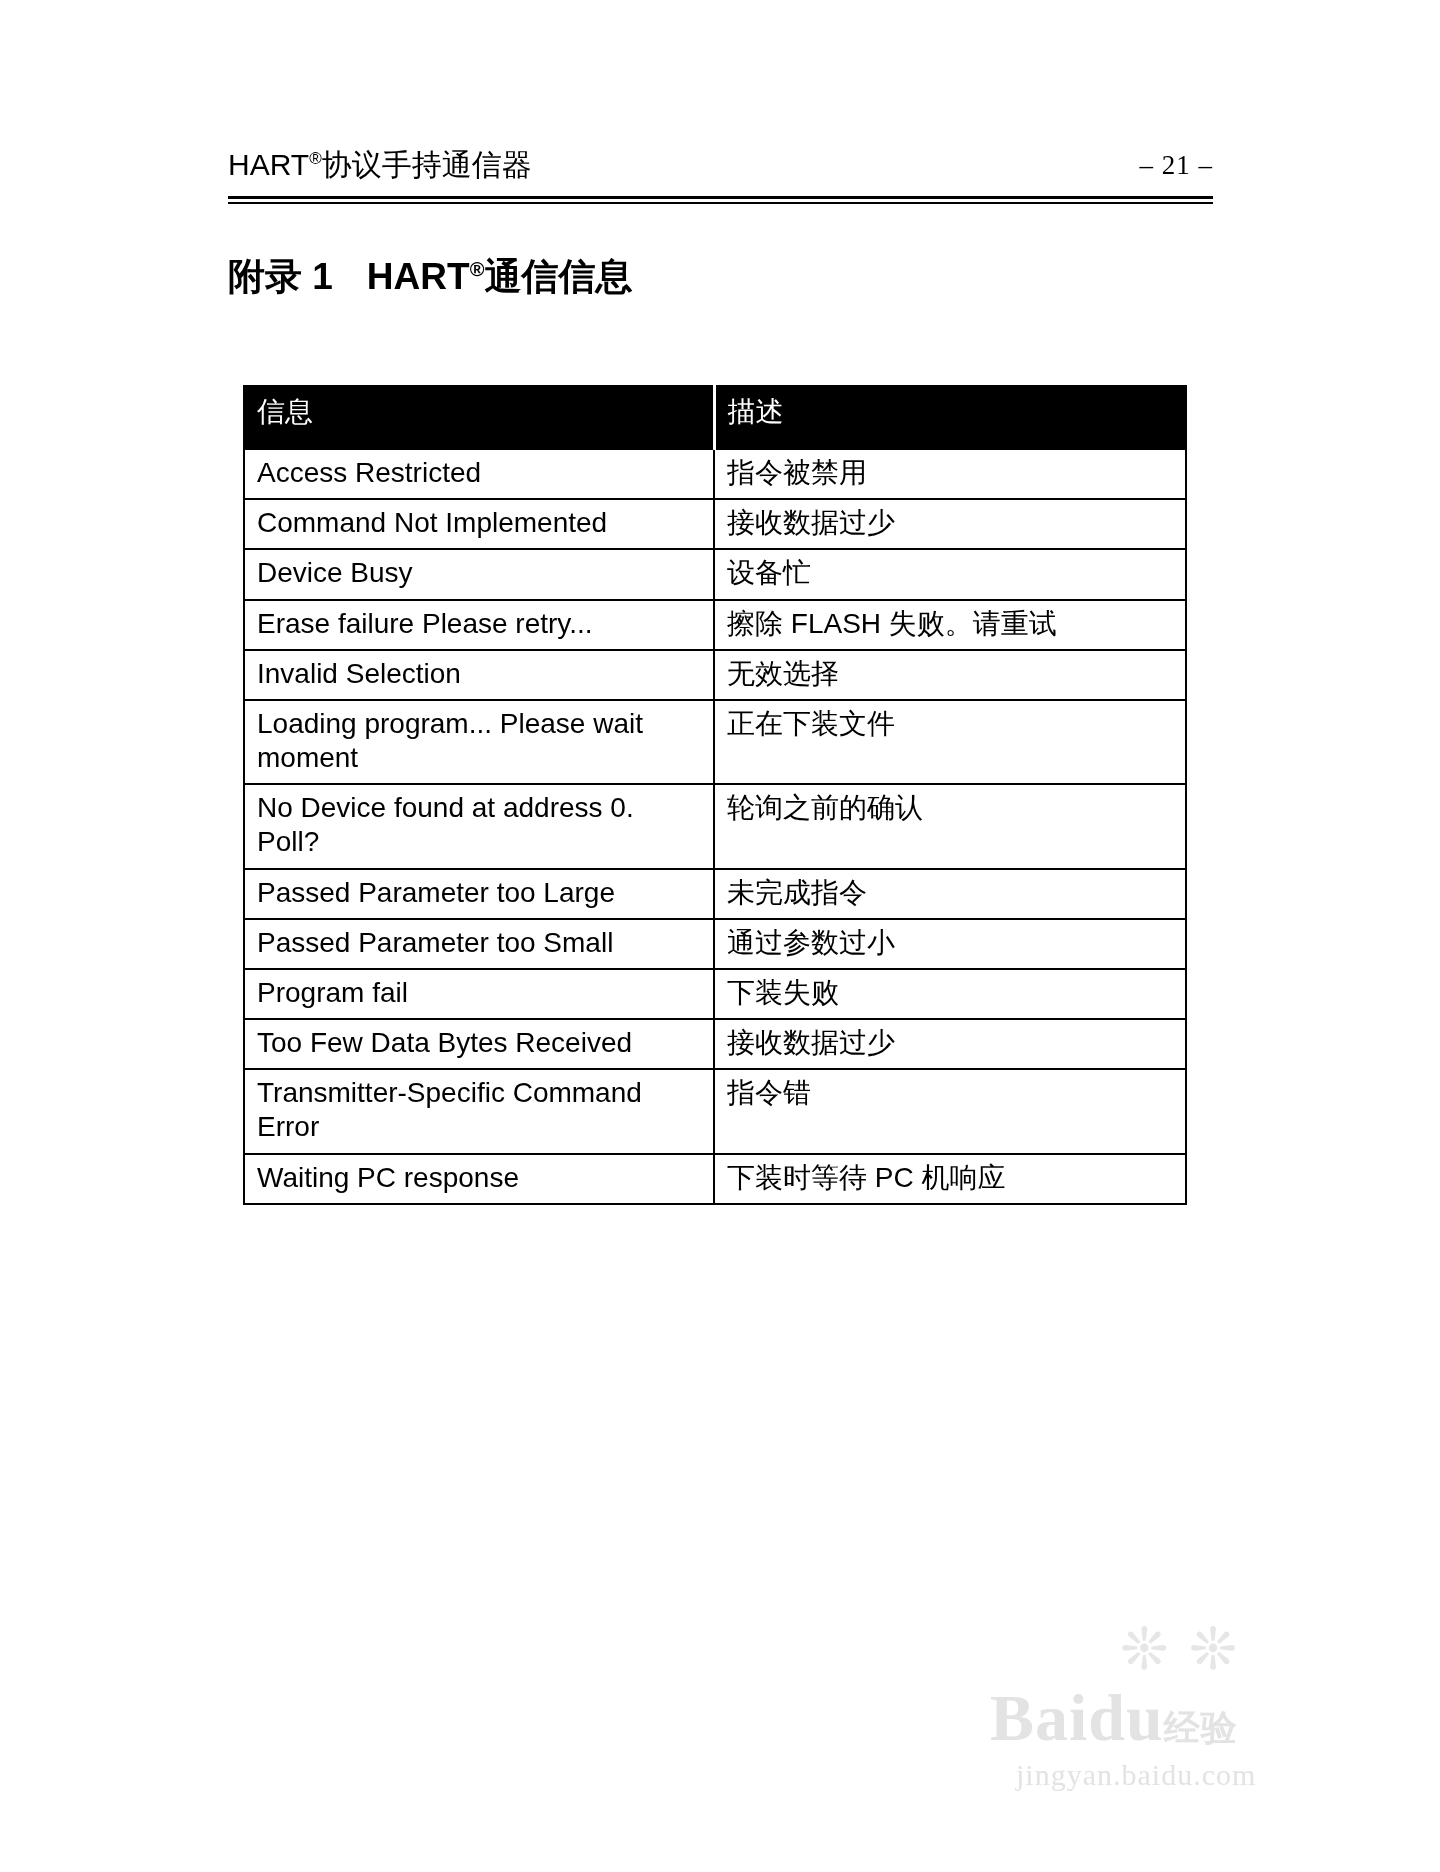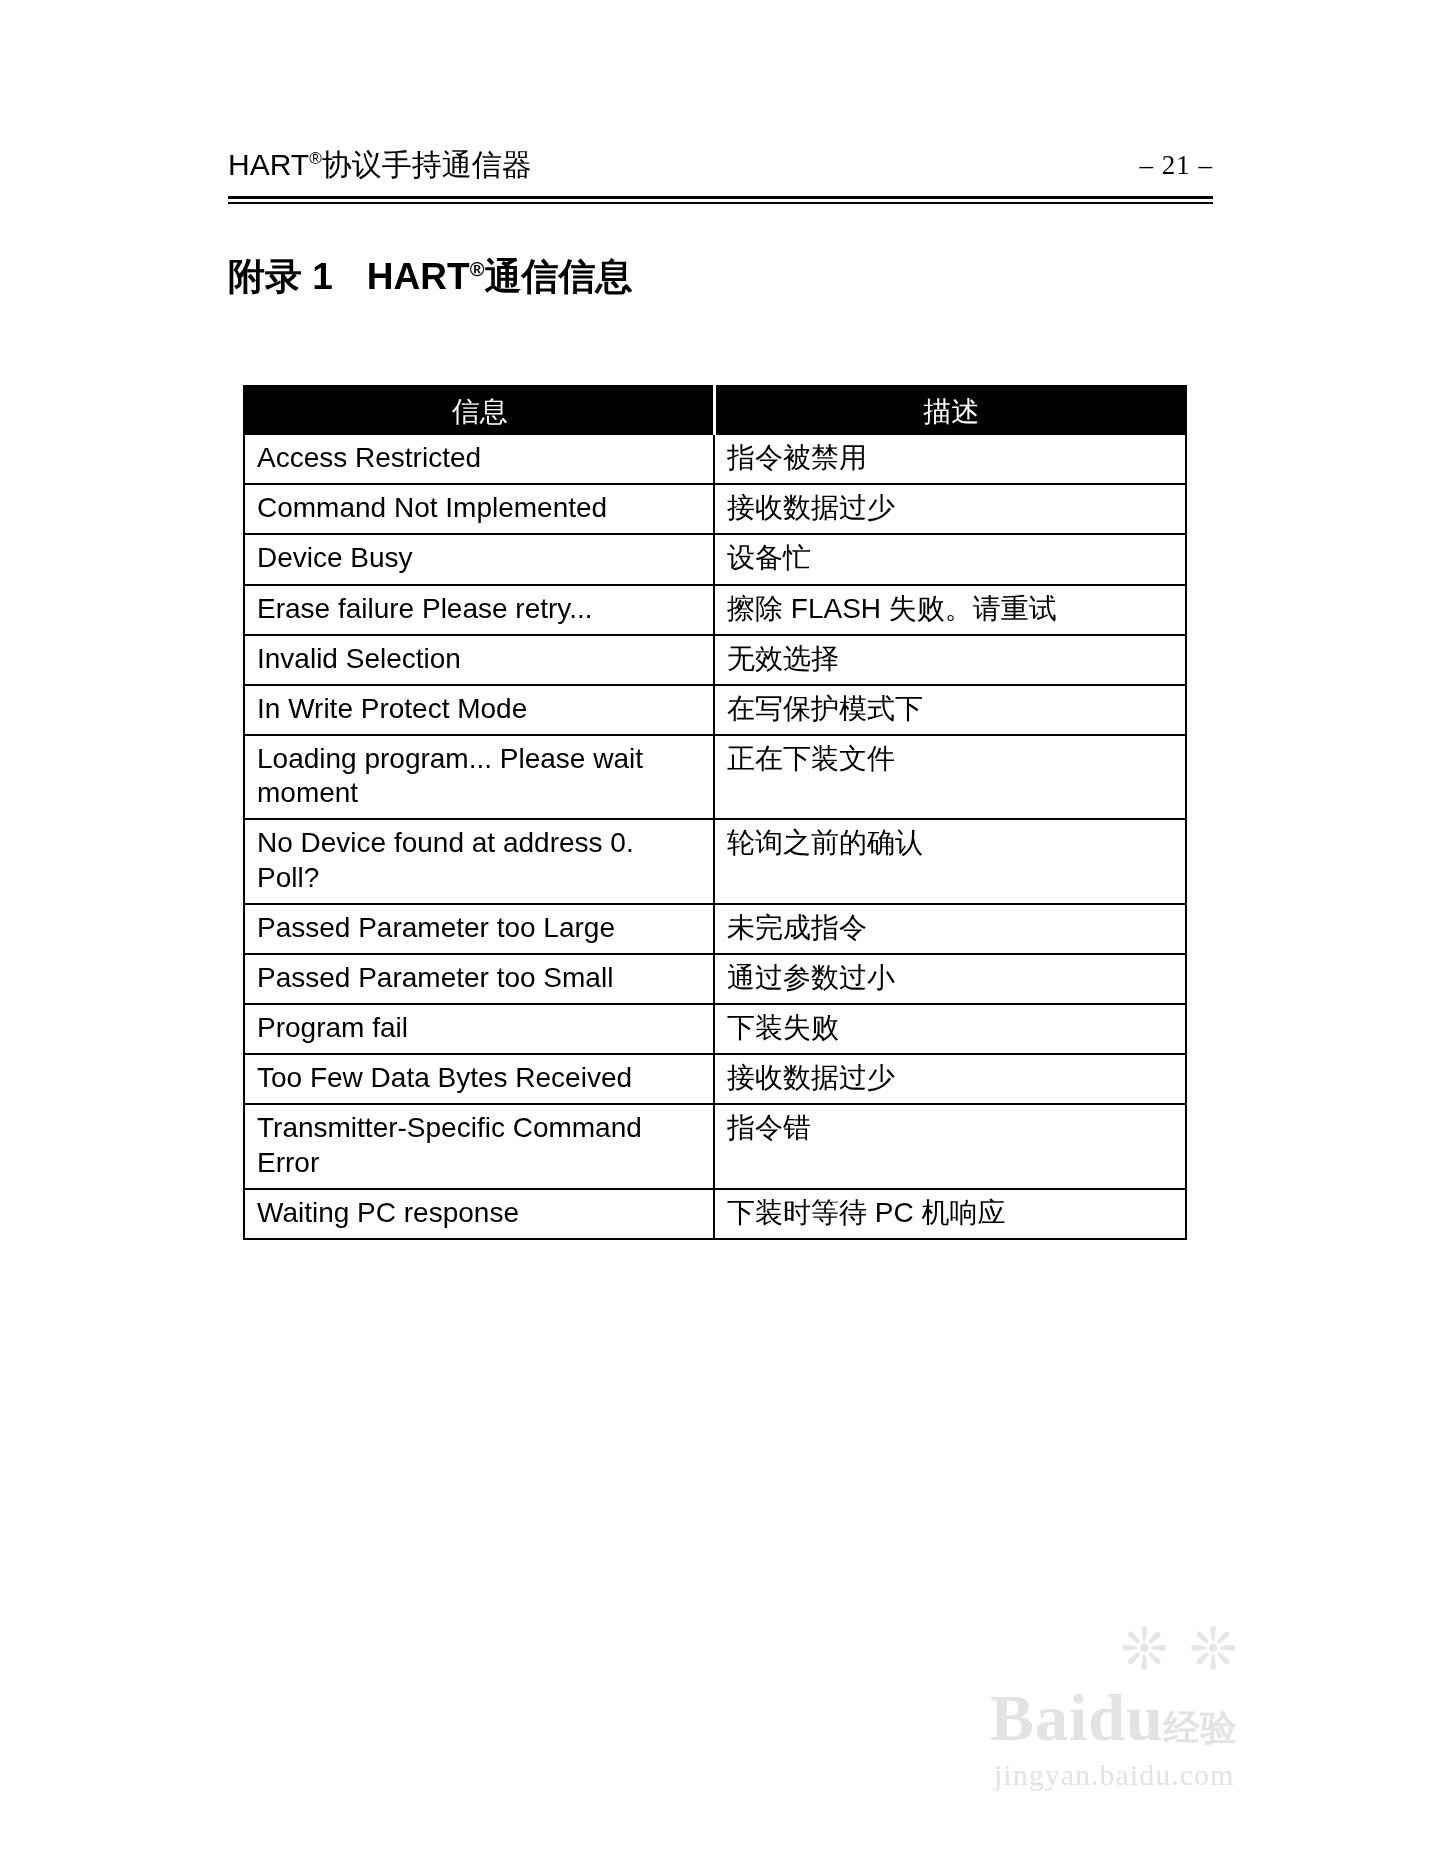--- a/index.html
+++ b/index.html
@@ -100,23 +100,22 @@
     font-size: 28px;
     line-height: 1.22;
     font-weight: normal;
     text-align: left;
   }
   .msg-table thead th {
     background: #000;
     color: #fff;
     font-size: 28px;
     padding-top: 8px;
-    padding-bottom: 4px;
+    padding-bottom: 19px;
     border-color: #000;
-    text-align: center;
   }
   .msg-table thead th.col-msg {
     border-right: 3px solid #ffffff;
   }
   .msg-table col.c1 { width: 470px; }
   .msg-table col.c2 { width: 472px; }
   .cell-en {
     font-family: "Liberation Sans", sans-serif;
     letter-spacing: 0px;
   }
@@ -152,21 +151,21 @@
     letter-spacing: 1px;
     white-space: nowrap;
     font-family: "Liberation Serif", serif;
   }
   .wm-main .cn {
     font-family: "Liberation Sans", sans-serif;
     font-size: 36px;
   }
   .wm-sub {
     position: absolute;
-    left: 4px;
+    left: 26px;
     top: 138px;
     font-size: 30px;
     color: #e3e3e3;
     letter-spacing: 1px;
     white-space: nowrap;
     font-family: "Liberation Serif", serif;
   }
 </style>
 </head>
 <body>
@@ -210,24 +209,20 @@
       </tr>
       <tr>
         <td class="cell-en">Erase failure Please retry...</td>
         <td class="cell-zh">擦除 FLASH 失败。请重试</td>
       </tr>
       <tr>
         <td class="cell-en">Invalid Selection</td>
         <td class="cell-zh">无效选择</td>
       </tr>
       <tr>
-        <td class="cell-en">In Write Protect Mode</td>
-        <td class="cell-zh">在写保护模式下</td>
-      </tr>
-      <tr>
         <td class="cell-en">Loading program... Please wait moment</td>
         <td class="cell-zh">正在下装文件</td>
       </tr>
       <tr>
         <td class="cell-en">No Device found at address 0. Poll?</td>
         <td class="cell-zh">轮询之前的确认</td>
       </tr>
       <tr>
         <td class="cell-en">Passed Parameter too Large</td>
         <td class="cell-zh">未完成指令</td>

